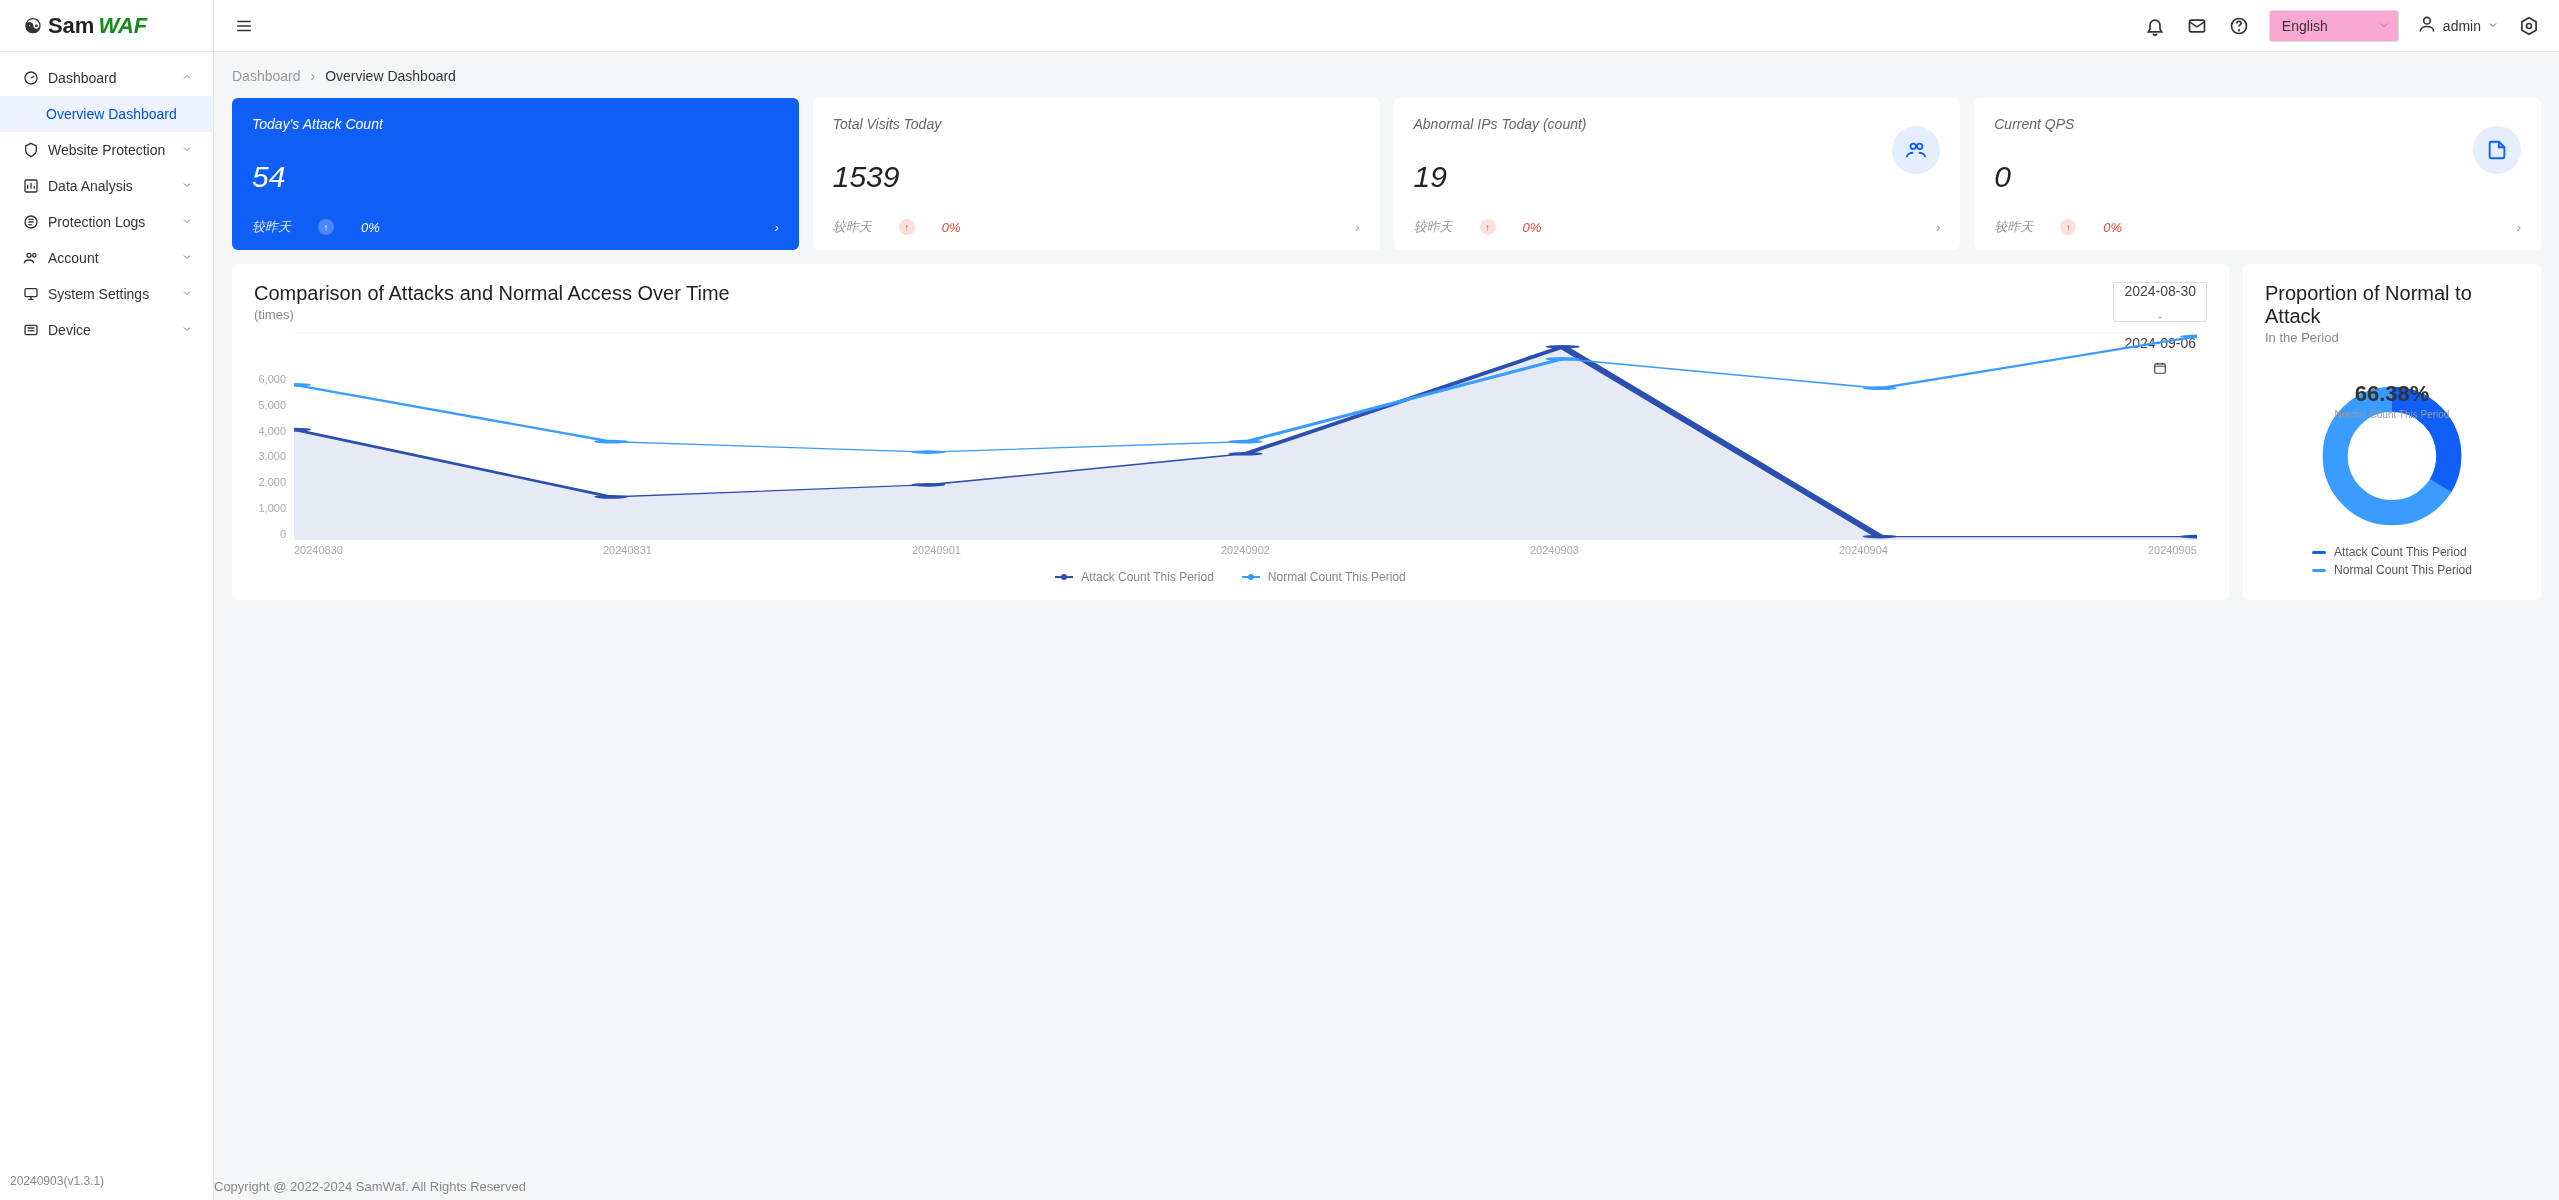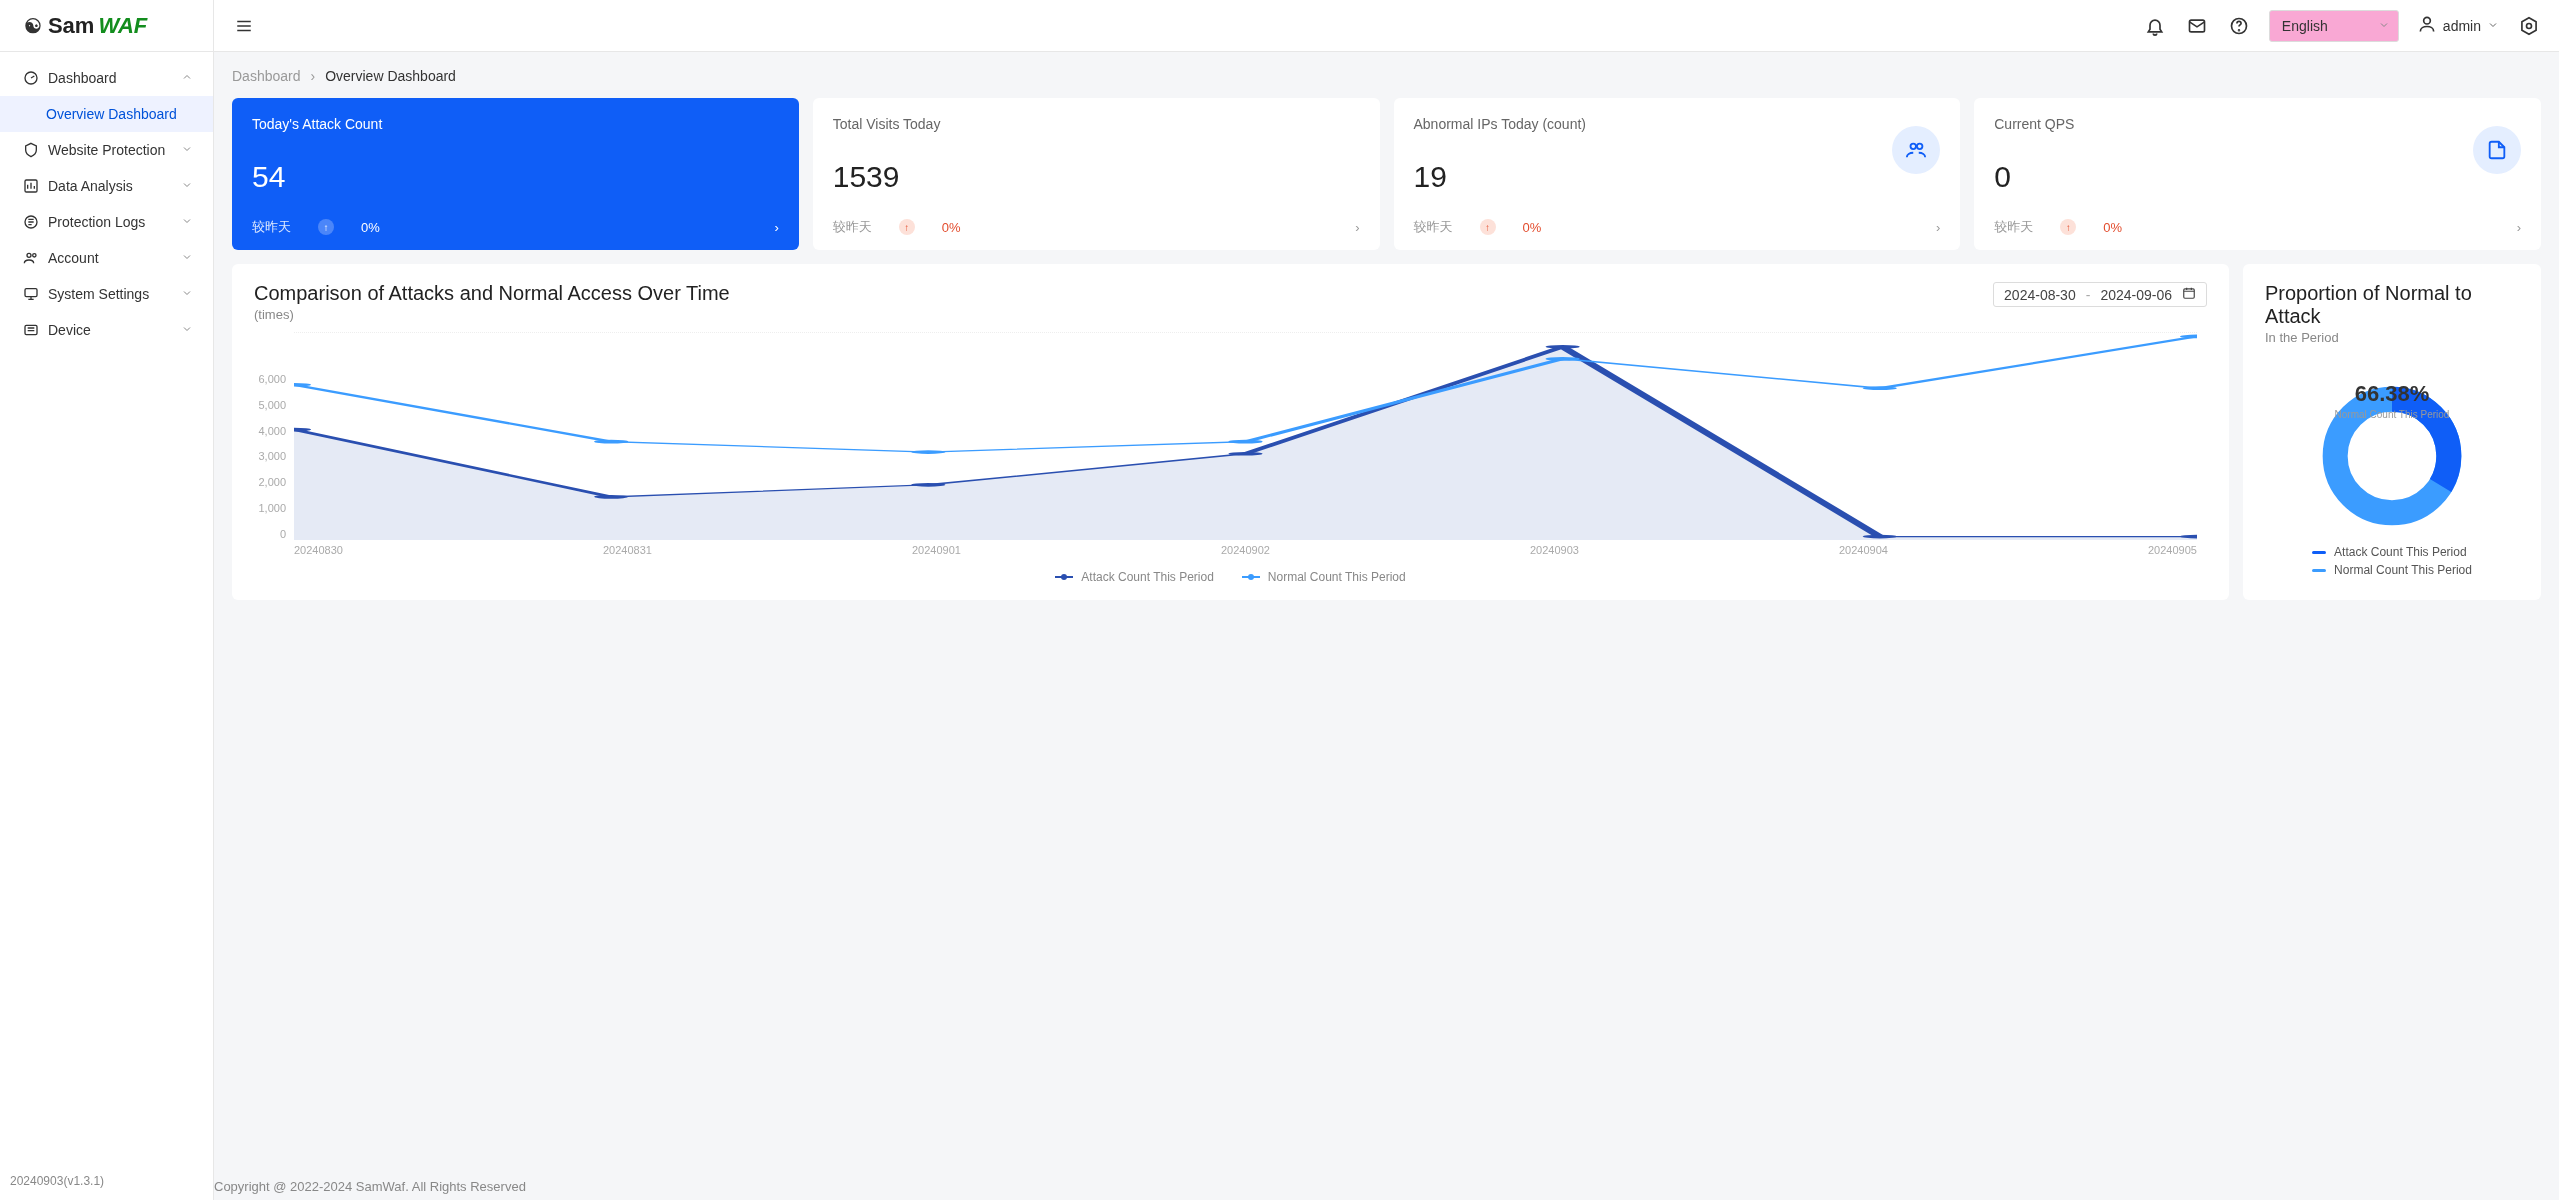--- a/index.html
+++ b/index.html
@@ -30,21 +30,21 @@
 .lang-select { border: 1px solid #dcdcdc; border-radius: 3px; height: 32px; padding: 0 28px 0 12px; font-size: 14px; color: #333; background: #f9a8d4; cursor: pointer; position: relative; display: flex; align-items: center; min-width: 130px; }
 .lang-select .chev { position: absolute; right: 8px; top: 50%; transform: translateY(-50%); color: #888; }
 .user { display: flex; align-items: center; gap: 6px; cursor: pointer; font-size: 14px; }
 .user .chev { color: #666; }
 
 .content { flex: 1; padding: 16px 18px 8px 18px; overflow: auto; }
 .breadcrumb { font-size: 14px; color: #999; margin-bottom: 14px; display: flex; align-items: center; gap: 10px; }
 .breadcrumb .current { color: #333; }
 
 
-.cards { display: flex; gap: 14px; margin-bottom: 14px; }
+.cards { display: flex; gap: 14px; margin-bottom: 14px; font-style: italic; }
 .card { flex: 1; background: #fff; border-radius: 6px; padding: 18px 20px 14px 20px; position: relative; min-height: 152px; display: flex; flex-direction: column; }
 .card.primary { background: #0f5ef7; color: #fff; }
 .card-title { font-size: 14px; color: #666; margin-bottom: 28px; }
 .card.primary .card-title { color: #fff; }
 .card-value { font-size: 30px; font-weight: 500; color: #222; }
 .card.primary .card-value { color: #fff; }
 .card-foot { margin-top: auto; display: flex; align-items: center; font-size: 13px; color: #999; gap: 21px; }
 .card.primary .card-foot { color: rgba(255,255,255,0.85); }
 .trend { display: inline-flex; align-items: center; justify-content: center; width: 16px; height: 16px; border-radius: 50%; background: #fde1d9; color: #e34d2e; font-size: 10px; margin: 0 6px; }
 .card.primary .trend { background: rgba(255,255,255,0.25); color: #fff; }
@@ -55,21 +55,21 @@
 .card-badge { position: absolute; top: 28px; right: 20px; width: 48px; height: 48px; border-radius: 50%; background: #e4eeff; color: #0f5ef7; display: flex; align-items: center; justify-content: center; }
 
 
 .charts { display: flex; gap: 14px; }
 .panel { background: #fff; border-radius: 6px; padding: 18px 22px 16px 22px; }
 .panel-main { flex: 1; }
 .panel-side { width: 298px; }
 .panel-title { font-size: 20px; color: #222; font-weight: 500; }
 .panel-sub { font-size: 13px; color: #888; margin-top: 2px; }
 .panel-head { display: flex; align-items: flex-start; }
-.date-range { margin-left: auto; border: 1px solid #dcdcdc; border-radius: 3px; height: 25px; padding: 0 10px; display: flex; align-items: center; gap: 10px; font-size: 14px; color: #444; cursor: pointer; }
+.date-range { margin-left: auto; border: 1px solid #dcdcdc; border-radius: 3px; height: 40px; padding: 0 10px; display: flex; align-items: center; gap: 10px; font-size: 14px; color: #444; cursor: pointer; flex-direction: column; }
 .date-range .dash { color: #aaa; }
 .legend-row { display: flex; justify-content: center; gap: 28px; margin-top: 8px; font-size: 12px; color: #888; }
 .legend-item { display: flex; align-items: center; gap: 8px; }
 .legend-swatch { width: 18px; height: 2px; position: relative; }
 .legend-swatch::after { content: ''; position: absolute; left: 50%; top: 50%; width: 6px; height: 6px; border-radius: 50%; transform: translate(-50%,-50%); background: inherit; }
 .line-chart { height: 230px; position: relative; margin-top: 10px; padding-left: 40px; padding-right: 10px; }
 .y-labels { position: absolute; left: 0; top: 0; bottom: 22px; width: 36px; display: flex; flex-direction: column; justify-content: space-between; font-size: 11px; color: #aaa; text-align: right; padding-right: 4px; margin-top: 41px; }
 .plot { position: absolute; left: 40px; right: 10px; top: 0; bottom: 22px; border-top: 1px dotted #eee; }
 .plot svg { width: 100%; height: 100%; }
 .x-labels { position: absolute; left: 40px; right: 10px; bottom: 0; height: 18px; display: flex; justify-content: space-between; font-size: 11px; color: #aaa; }

